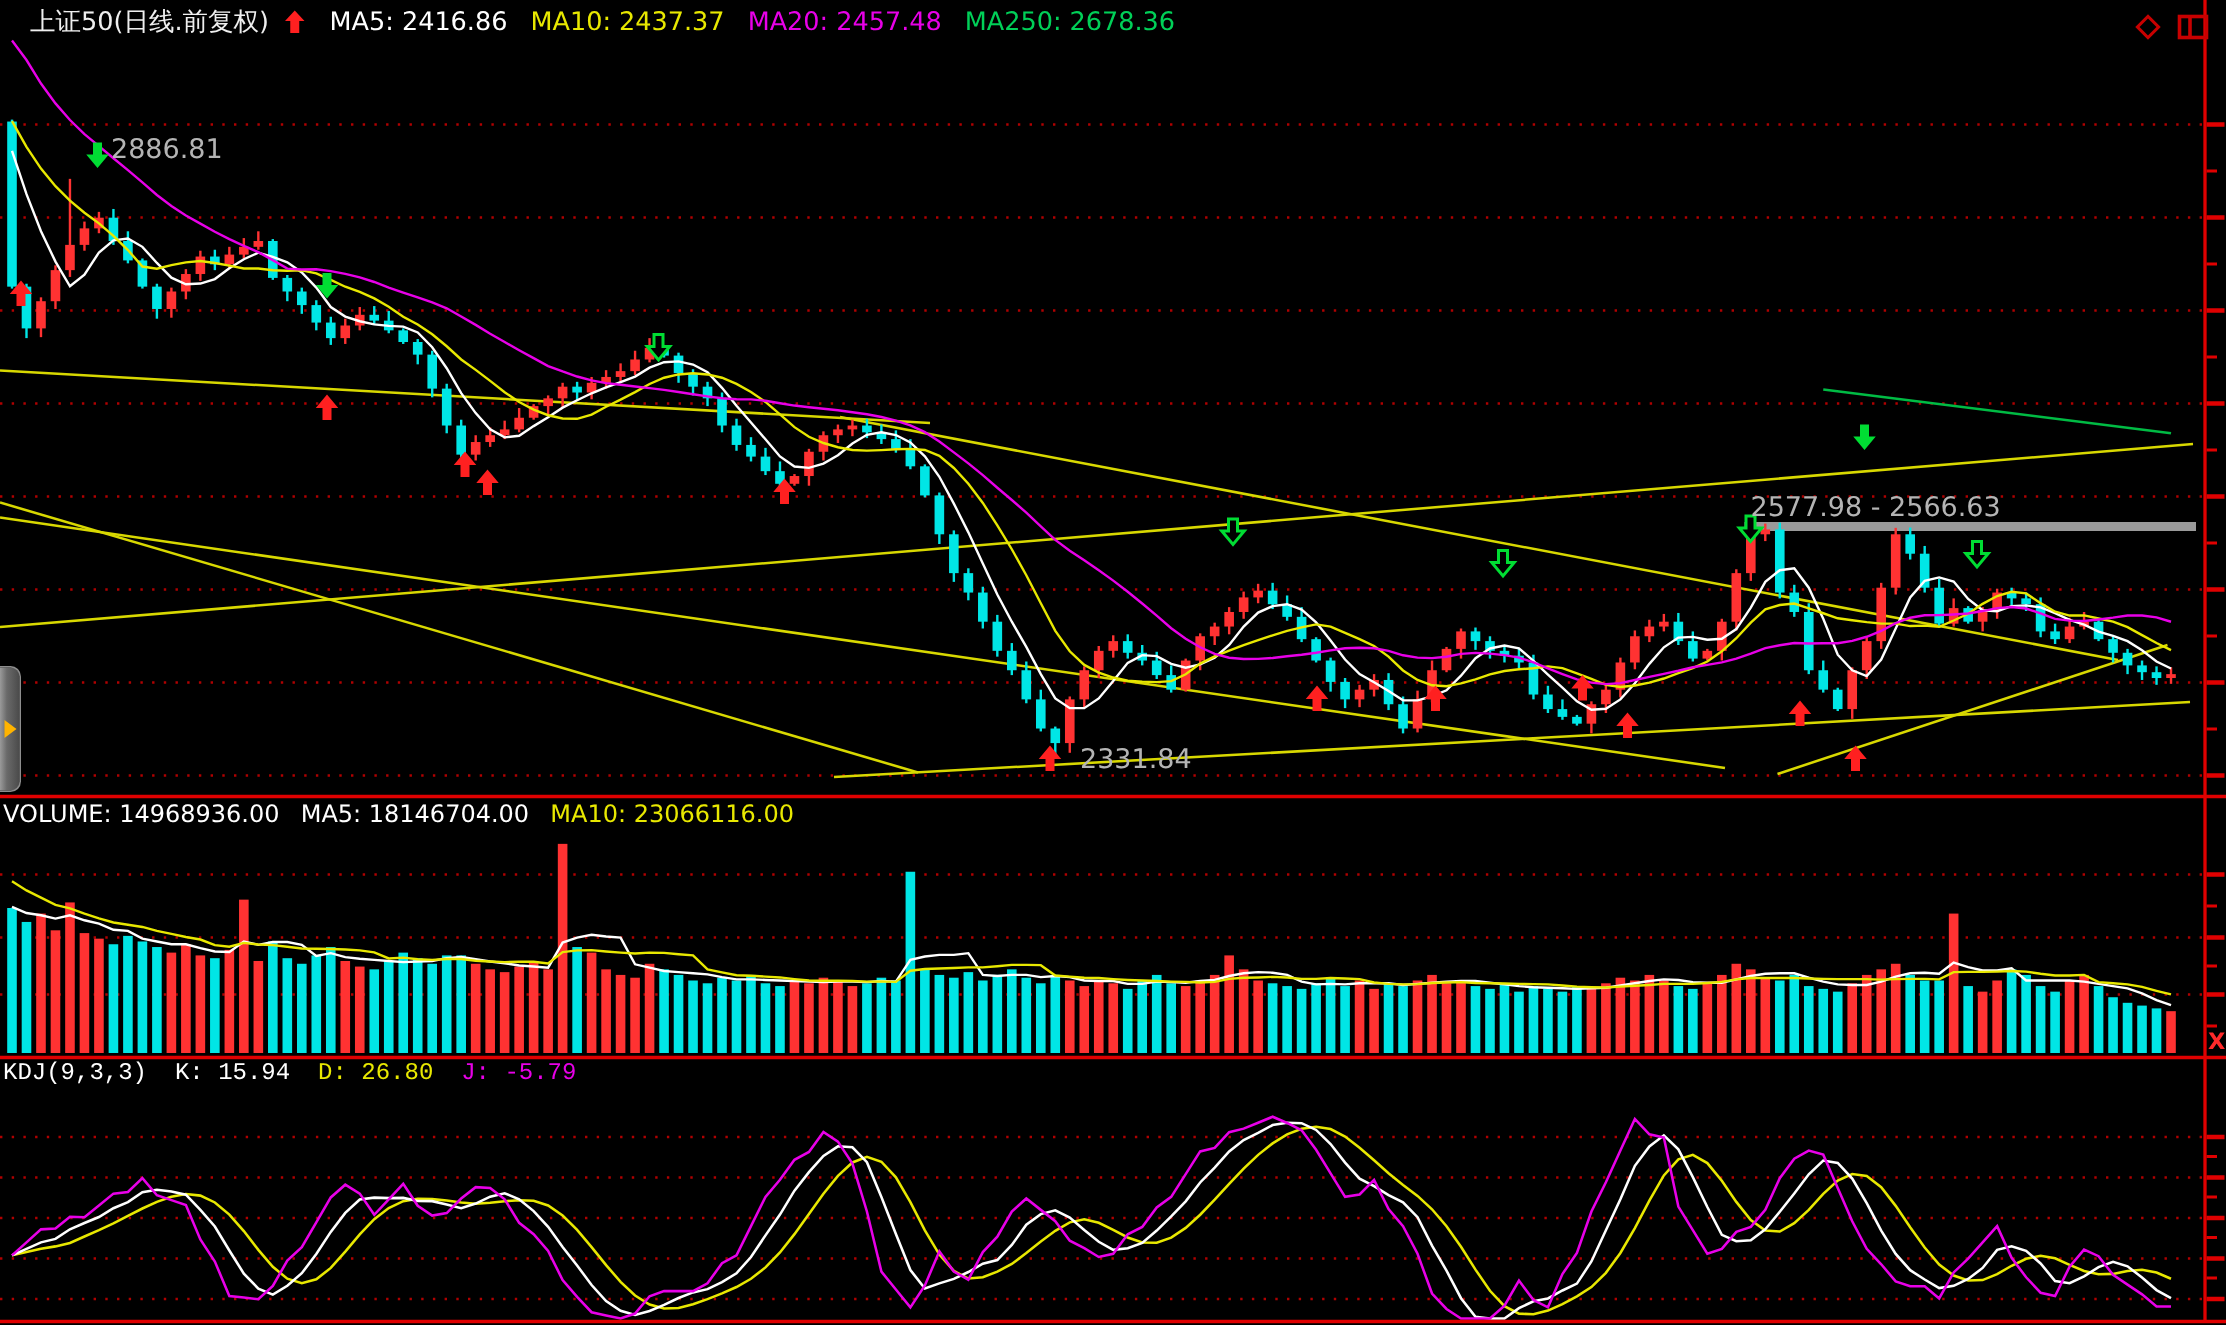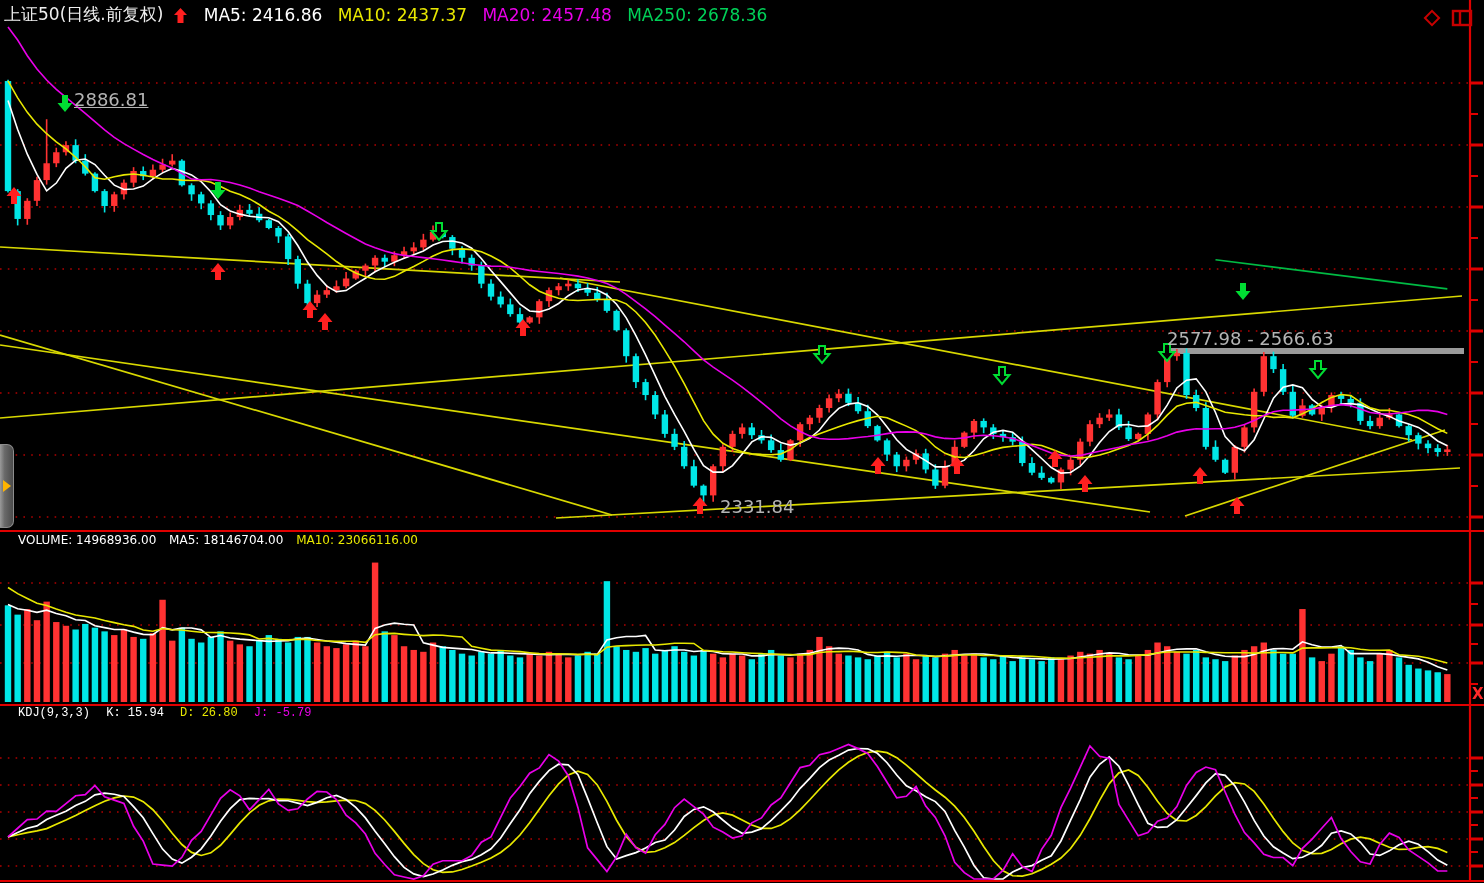--- a/index.html
+++ b/index.html
@@ -1,27 +1,27 @@
 <!DOCTYPE html>
 <html><head>
 <meta charset="utf-8">
 <style>
   html,body{margin:0;padding:0;background:#000;}
   body{width:1484px;height:883px;position:relative;overflow:hidden;
        font-family:"DejaVu Sans","Liberation Sans",sans-serif;}
   #cv{position:absolute;left:0;top:0;z-index:1;}
-  .hdr{position:absolute;left:4px;top:3px;z-index:3;font-size:17px;white-space:nowrap;}
+  .hdr{position:absolute;left:20px;top:3px;z-index:3;font-size:17px;white-space:nowrap;}
   .hdr span{margin-right:10px;vertical-align:middle;}
   .t{color:#efefef;}
   .c-white{color:#ffffff;}
   .c-yellow{color:#e8e800;}
   .c-magenta{color:#e800e8;}
   .c-green{color:#00d058;}
   .hdr-arrow svg{vertical-align:-3px;}
-  .pane-hdr{position:absolute;z-index:3;font-size:12px;white-space:nowrap;margin-left:16px;}
+  .pane-hdr{position:absolute;z-index:3;font-size:16px;white-space:nowrap;}
   .pane-hdr span{margin-right:9px;}
   .ann{position:absolute;z-index:3;color:#b4b4b4;font-size:18px;white-space:nowrap;}
   .win-icons{position:absolute;left:1417px;top:8px;z-index:3;}
   .win-icons span{display:inline-block;margin-left:4px;cursor:pointer;}
   .side-tab{position:absolute;left:0;top:444px;width:13px;height:82px;z-index:4;
             background:linear-gradient(90deg,#9a9a9a,#6a6a6a 35%,#4a4a4a);
             border:1px solid #8d8d8d;border-left:none;border-radius:0 7px 7px 0;
             display:flex;align-items:center;justify-content:center;cursor:pointer;}
   .side-tab .tri{width:0;height:0;border-top:6px solid transparent;
             border-bottom:6px solid transparent;border-left:8px solid #ffb400;}
@@ -597,21 +597,21 @@
   <span class="c-yellow">MA10: 23066116.00</span>
 </div>
 
 <div class="pane-hdr" style="left:2px;top:706px;font-family:Liberation Mono, monospace;">
   <span class="c-white">KDJ(9,3,3)</span>
   <span class="c-white">K: 15.94</span>
   <span class="c-yellow">D: 26.80</span>
   <span class="c-magenta">J: -5.79</span>
 </div>
 
-<div class="ann" style="left:74px;top:89px;text-decoration:underline;">2886.81</div>
+<div class="ann" style="left:74px;top:89px;">2886.81</div>
 <div class="ann" style="left:720px;top:496px;">2331.84</div>
 <div class="ann" style="left:1167px;top:328px;">2577.98 - 2566.63</div>
 
 <div class="side-tab">
   <span class="tri"></span>
 </div>
 
 <div class="close-x">X</div>
 
 </body></html>

